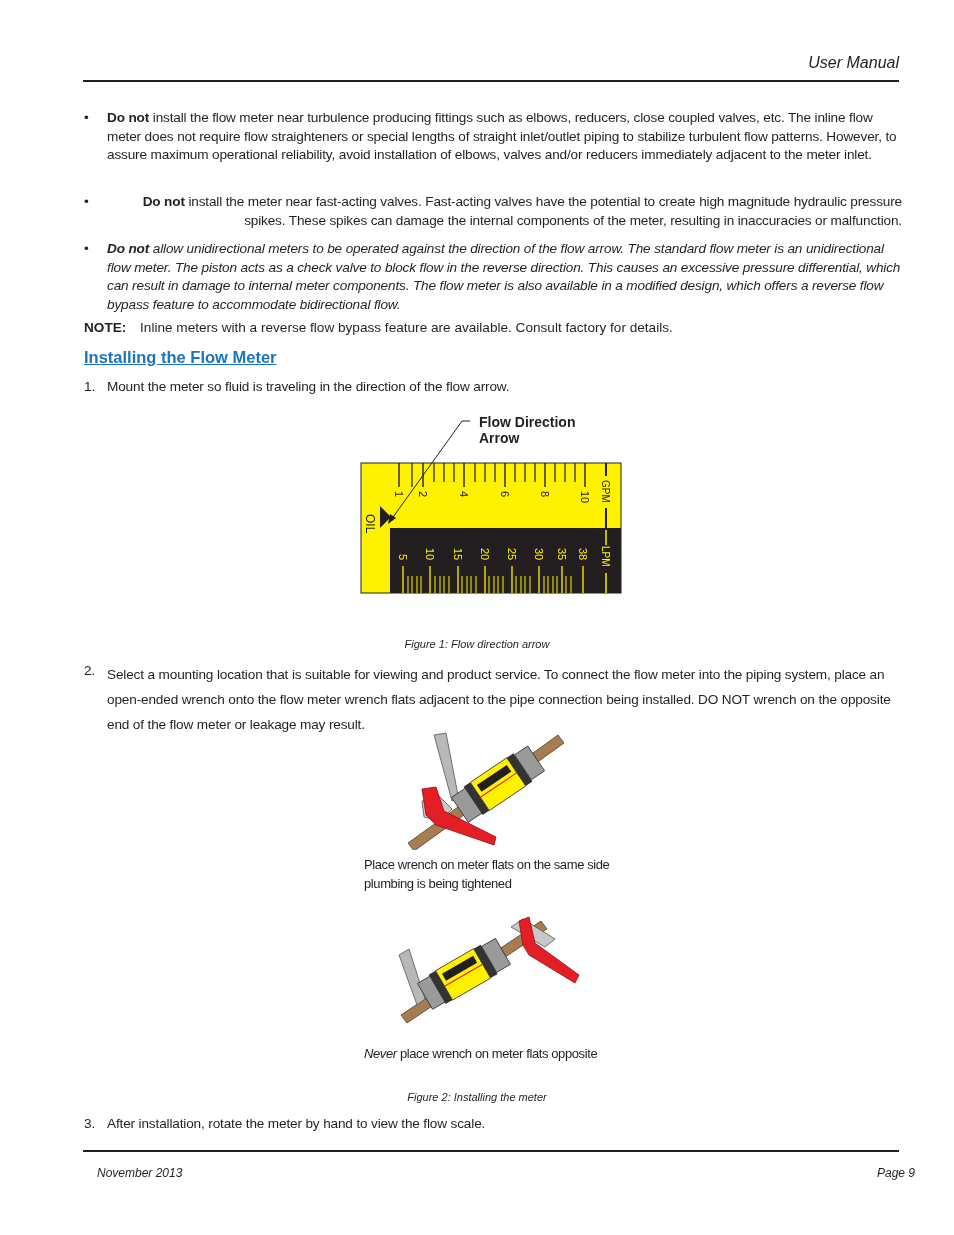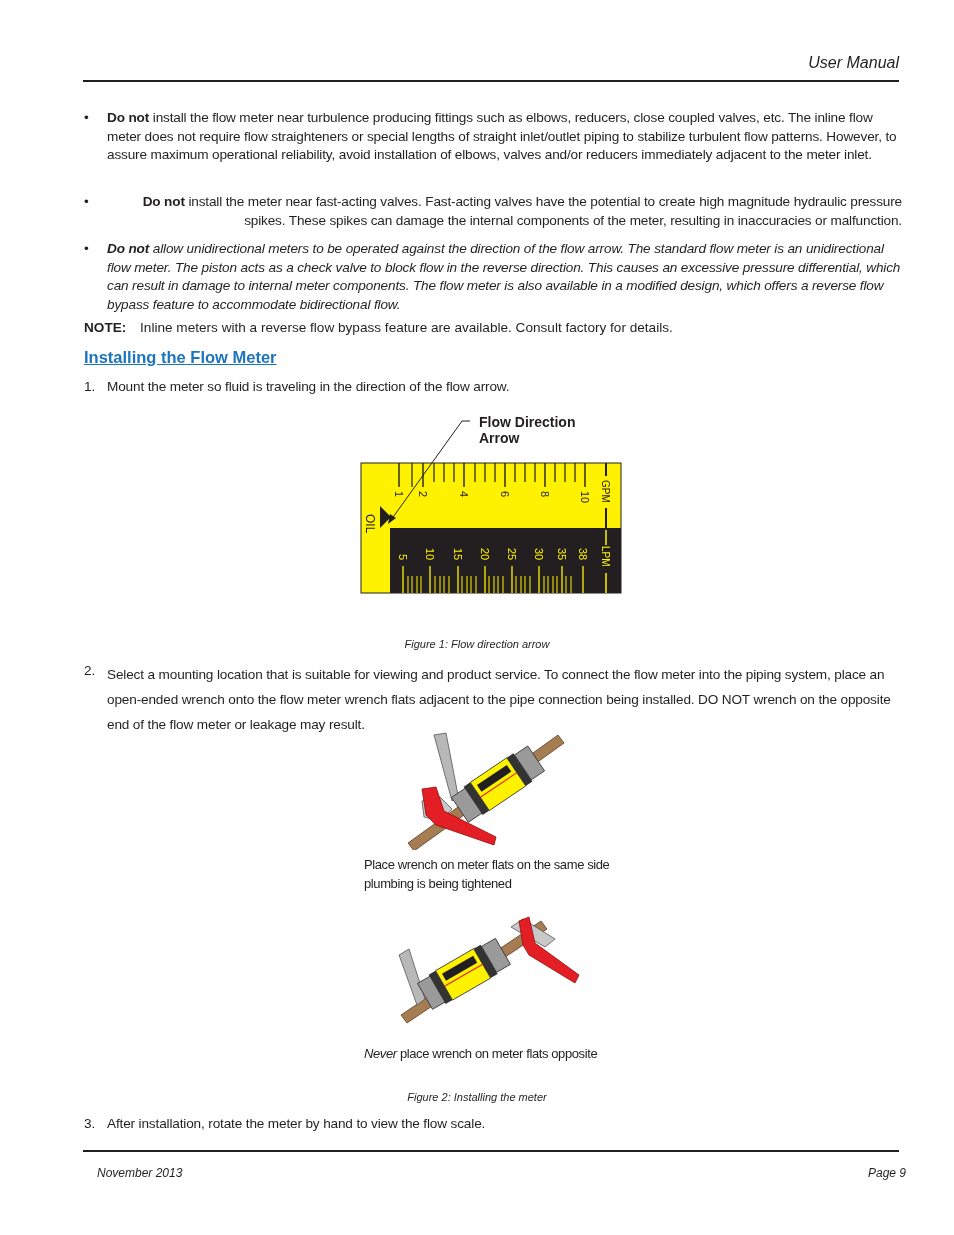--- a/index.html
+++ b/index.html
@@ -214,13 +214,13 @@
   <div><i>Never</i><span> place wrench on meter flats opposite</span></div>
 </div>
 
 <div class="abs caption" style="top:1091px;">Figure 2:  Installing the meter</div>
 
 <div class="abs num" style="top:1115px;">3.</div>
 <div class="abs para" style="top:1115px;">After installation, rotate the meter by hand to view the flow scale.</div>
 
 <div class="abs rule" style="top:1150px;"></div>
 <div class="abs footer" style="left:83px;margin-left:14px;">November 2013</div>
-<div class="abs footer" style="right:48px;">Page 9</div>
+<div class="abs footer" style="right:39px;">Page 9</div>
 
 </body></html>

